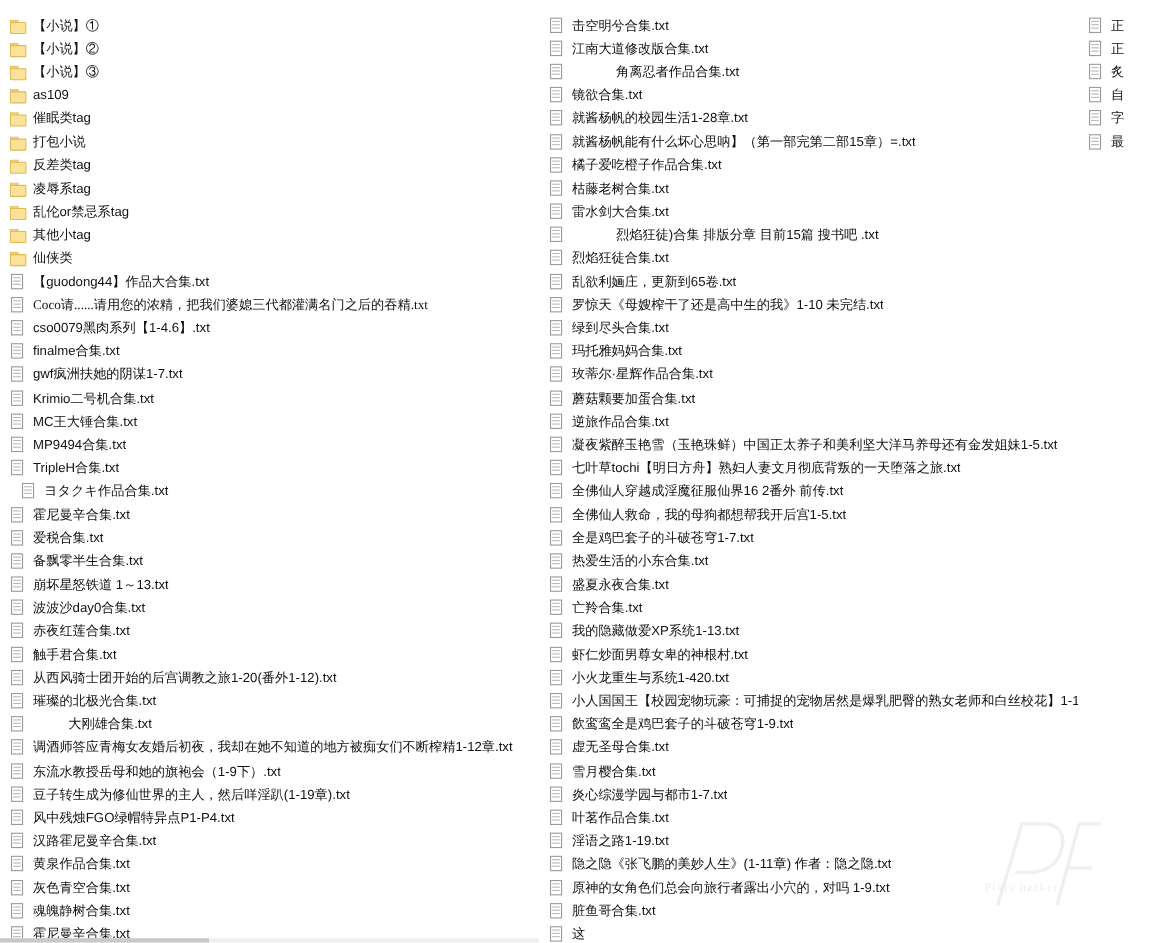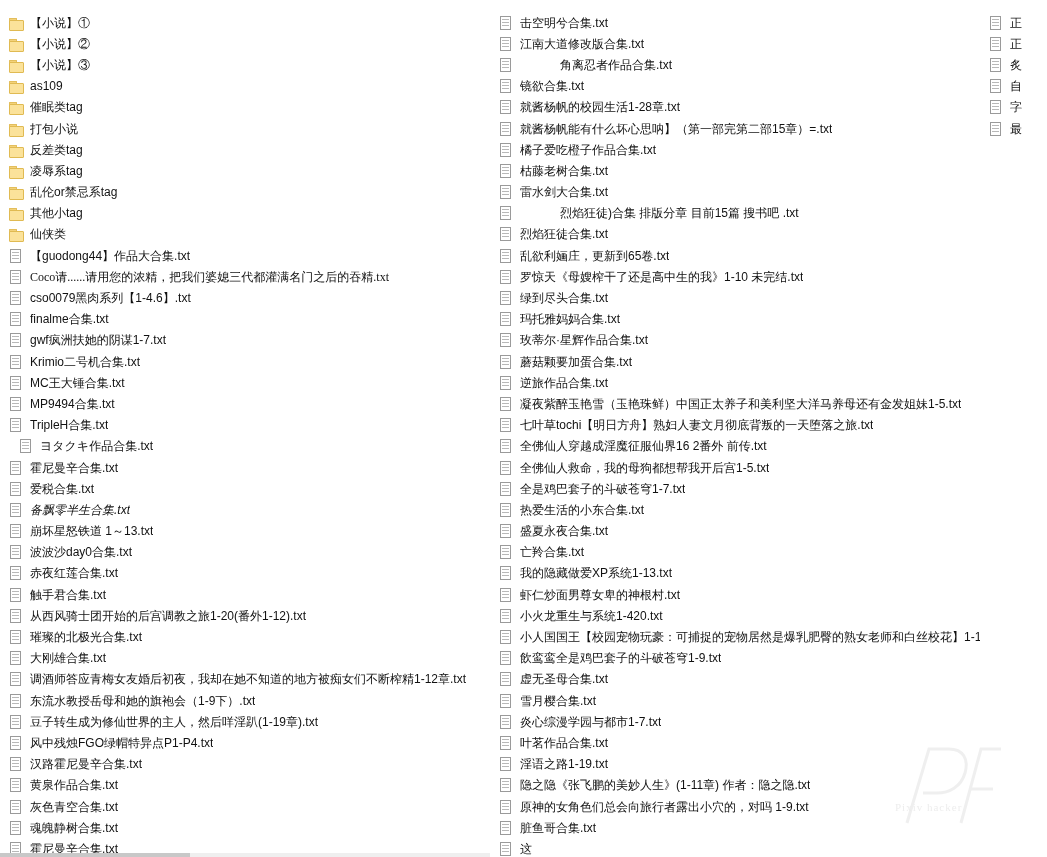--- a/index.html
+++ b/index.html
@@ -228,21 +228,21 @@
       <span class="label">ヨタクキ作品合集.txt</span>
     </div>
     <div class="file-row" style="width: 490px;">
       <span class="icon txt"></span>
       <span class="label">霍尼曼辛合集.txt</span>
     </div>
     <div class="file-row" style="width: 490px;">
       <span class="icon txt"></span>
       <span class="label">爱税合集.txt</span>
     </div>
-    <div class="file-row" style="width: 490px; font-style: italic;">
+    <div class="file-row" style="width: 490px;">
       <span class="icon txt"></span>
       <span class="label">备飘零半生合集.txt</span>
     </div>
     <div class="file-row" style="width: 490px;">
       <span class="icon txt"></span>
       <span class="label">崩坏星怒铁道 1～13.txt</span>
     </div>
     <div class="file-row" style="width: 490px;">
       <span class="icon txt"></span>
       <span class="label">波波沙day0合集.txt</span>
@@ -256,21 +256,21 @@
       <span class="label">触手君合集.txt</span>
     </div>
     <div class="file-row" style="width: 490px;">
       <span class="icon txt"></span>
       <span class="label">从西风骑士团开始的后宫调教之旅1-20(番外1-12).txt</span>
     </div>
     <div class="file-row" style="width: 490px;">
       <span class="icon txt"></span>
       <span class="label">璀璨的北极光合集.txt</span>
     </div>
-    <div class="file-row" style="width: 490px;">
+    <div class="file-row" style="width: 490px; gap: 32px;">
       <span class="icon txt"></span>
       <span class="label">大刚雄合集.txt</span>
     </div>
     <div class="file-row" style="width: 490px;">
       <span class="icon txt"></span>
       <span class="label">调酒师答应青梅女友婚后初夜，我却在她不知道的地方被痴女们不断榨精1-12章.txt</span>
     </div>
     <div class="file-row" style="width: 490px;">
       <span class="icon txt"></span>
       <span class="label">东流水教授岳母和她的旗袍会（1-9下）.txt</span>

